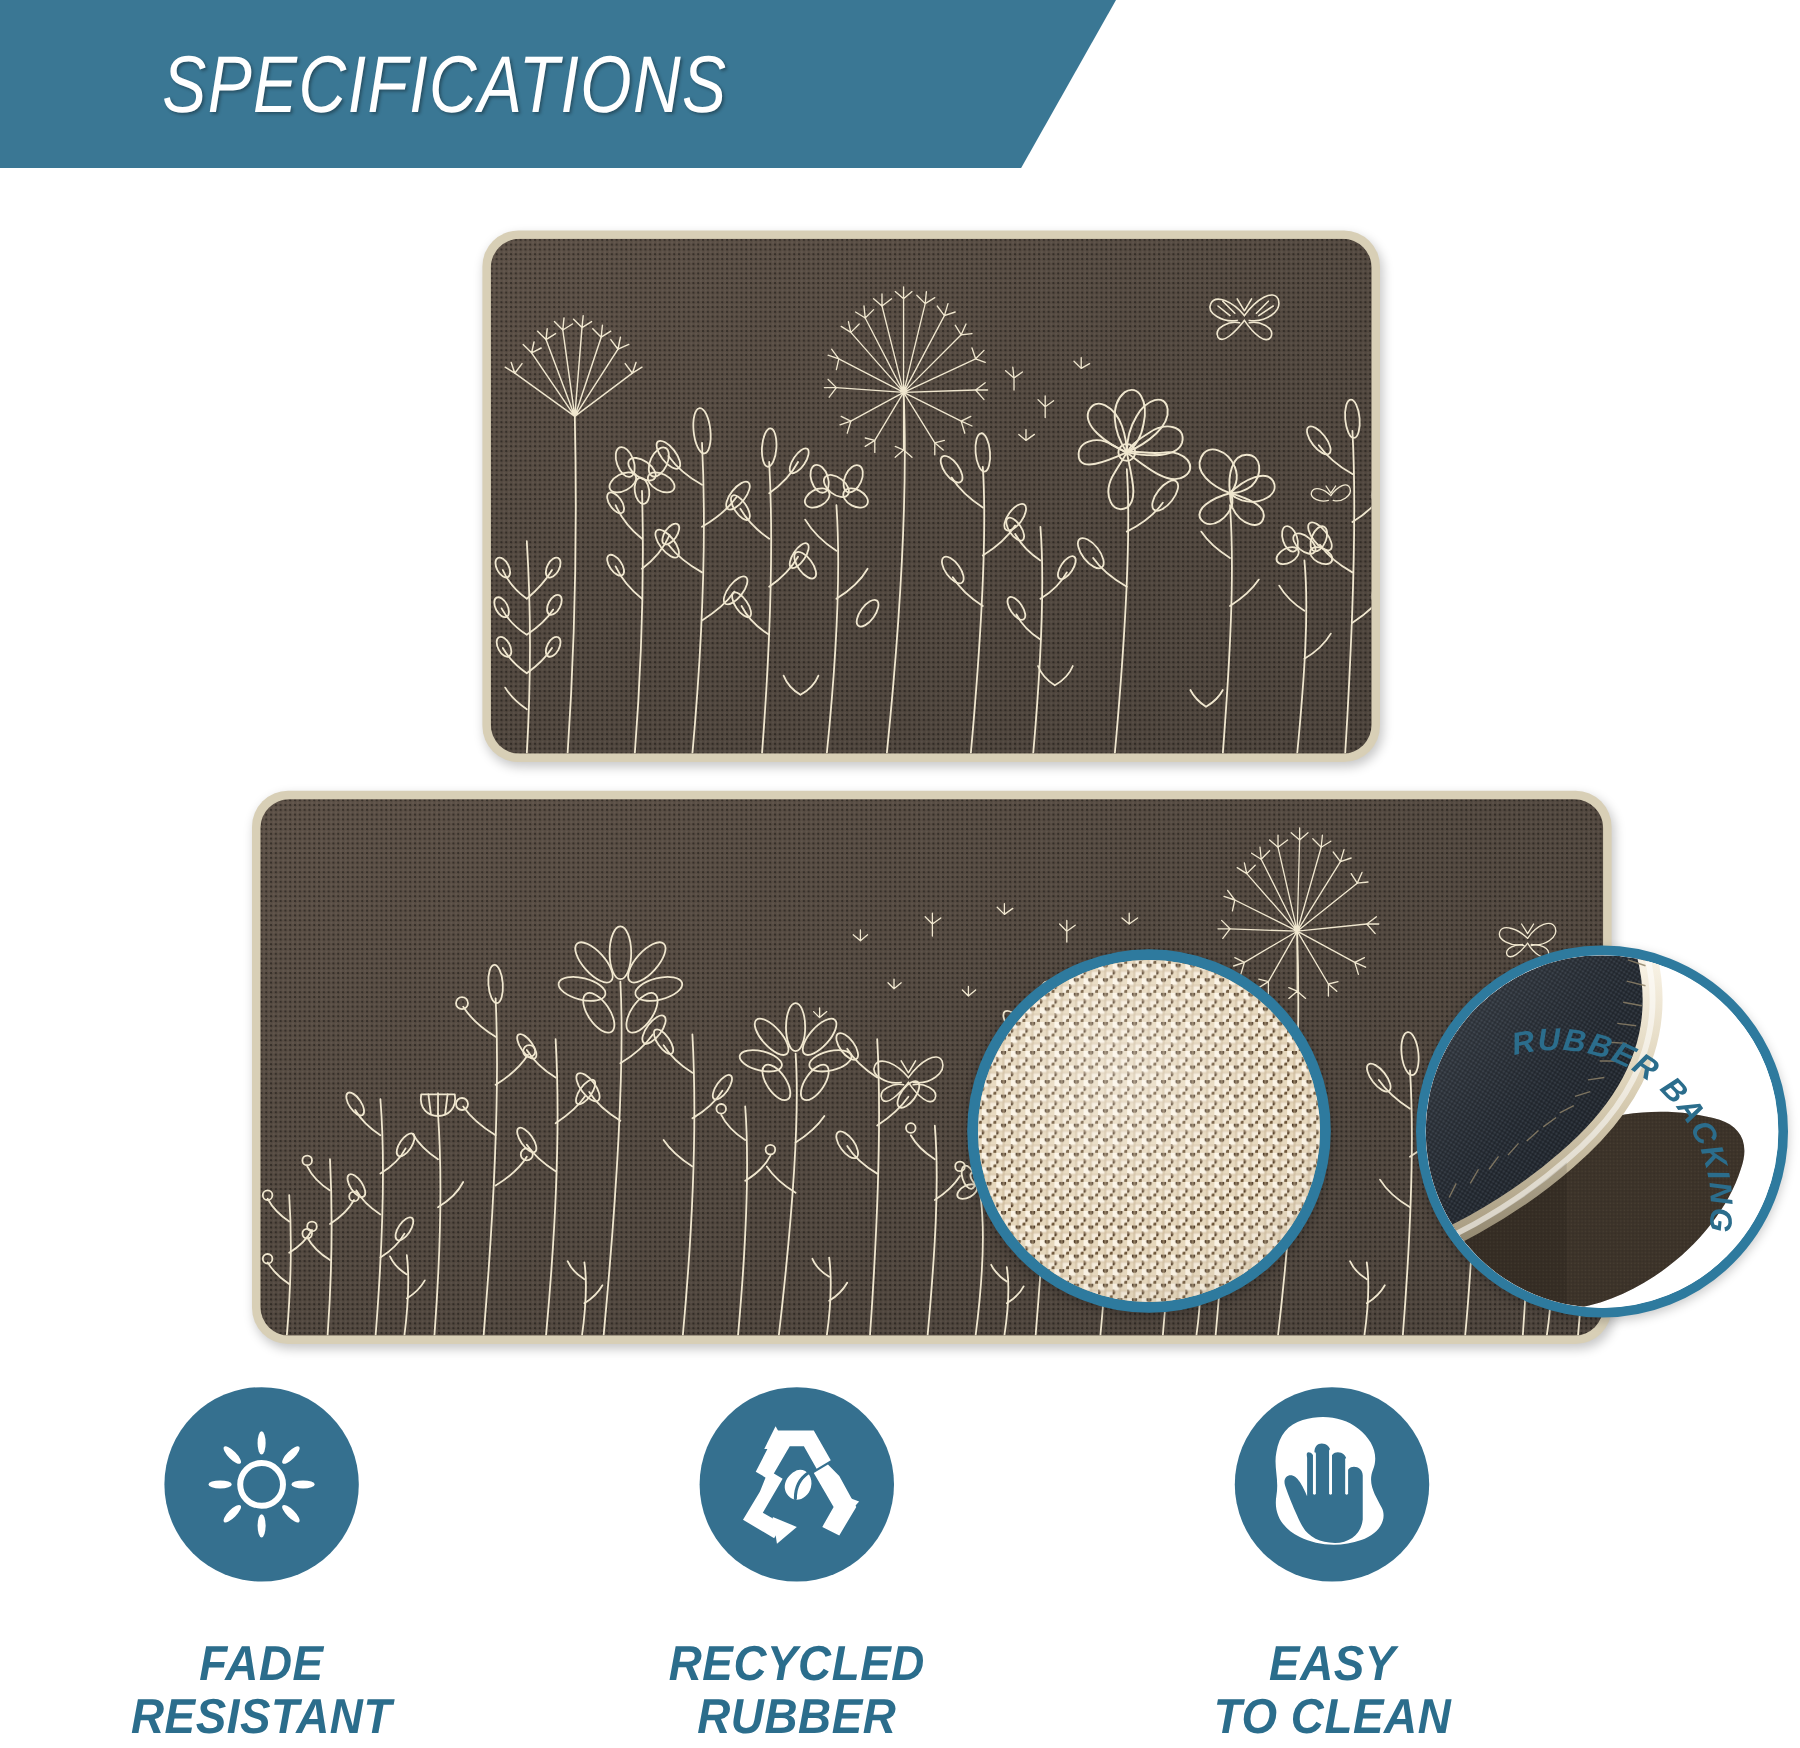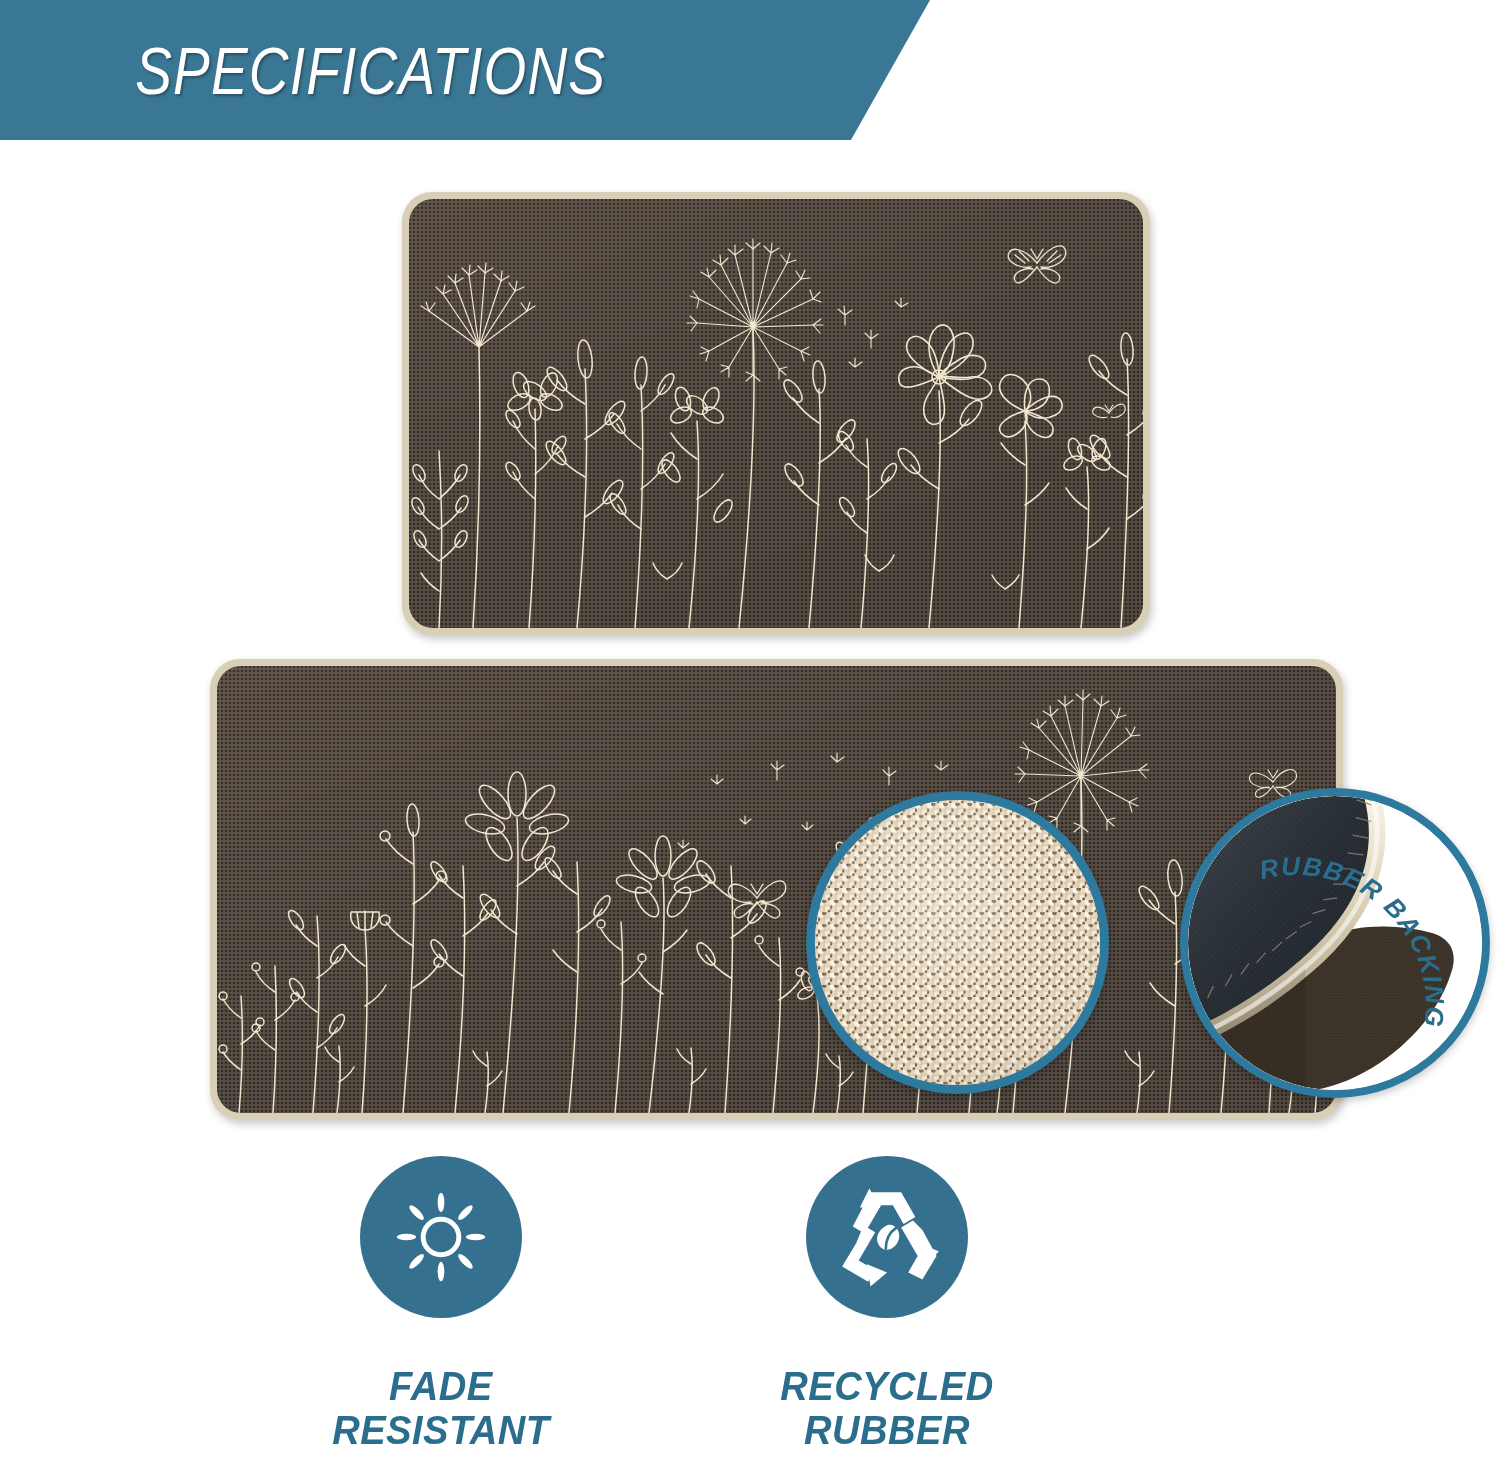--- a/index.html
+++ b/index.html
@@ -687,16 +687,43 @@
 
             <path d="M50 40 C42 44 39 52 44 58 C49 64 58 60 60 52 C62 44 56 38 50 40 Z"></path>
           </g>
           <path d="M49 60 C49 52 52 46 58 42" fill="none" stroke="#35708f" stroke-width="2.2" stroke-linecap="round"></path>
         </svg>
       </div>
       <div class="feature-label">RECYCLED
 RUBBER BACKING</div>
     </div>
 
+    <div class="feature">
+      <div class="feature-icon">
+        <svg width="122" height="122" viewBox="0 0 100 100">
+
+          <path d="M30 6 C44 2 58 4 68 12 C78 20 82 30 78 40 C74 50 80 58 84 66
+                   C88 74 82 84 70 88 C56 93 40 92 28 86 C16 80 10 70 12 58
+                   C14 46 10 38 12 28 C14 16 20 9 30 6 Z" fill="#ffffff"></path>
+
+          <g fill="#35708f">
+            <path d="M33 32 L33 58 C33 58 29 48 25 45 C21 42 16 45 18 51
+                     C20 57 26 72 30 79 C34 86 42 90 52 90 C62 90 70 84 71 74
+                     L71 44 C71 40 68 38 65 38 C62 38 60 40 60 44 L60 34
+                     C60 30 57 28 54 28 C51 28 49 30 49 34 L49 28
+                     C49 24 46 22 43 22 C40 22 38 24 38 28 L38 34
+                     C38 30 36 28 34 28 C32 28 33 31 33 32 Z"></path>
+          </g>
+
+          <g stroke="#ffffff" stroke-width="2" fill="none" stroke-linecap="round">
+            <path d="M38 29 L38 56"></path>
+            <path d="M49 27 L49 56"></path>
+            <path d="M60 33 L60 56"></path>
+          </g>
+        </svg>
+      </div>
+      <div class="feature-label">EASY
+TO CLEAN</div>
+    </div>
 
   </div>
 
 </div>
 
 </body></html>

